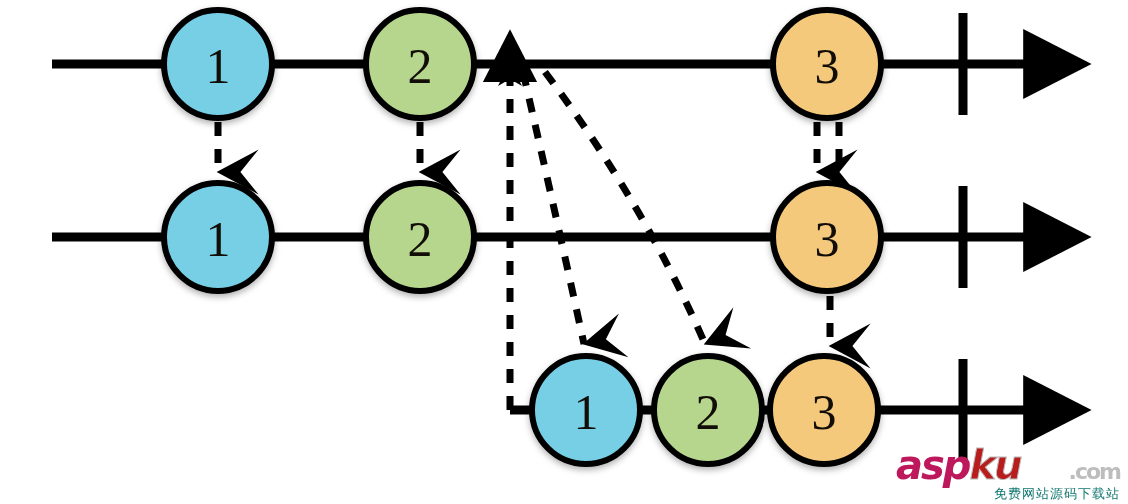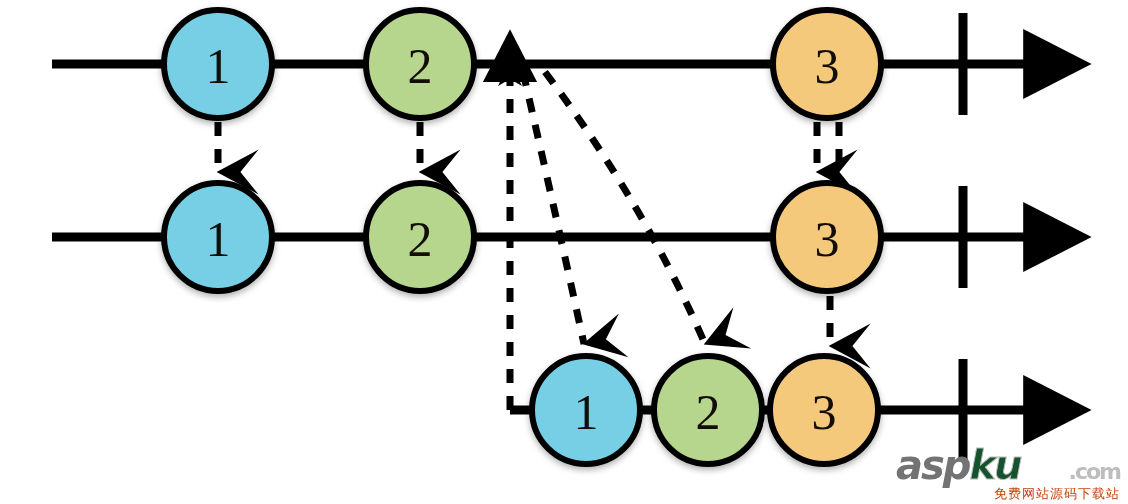--- a/index.html
+++ b/index.html
@@ -65,27 +65,27 @@
     user-select: none;
   }
   .wm-main {
     font-family: "DejaVu Sans", sans-serif;
     font-size: 40px;
     font-weight: 700;
     font-style: italic;
     letter-spacing: -2px;
     white-space: nowrap;
   }
-  .wm-asp { color: #737373; margin-top: 48px; }
-  .wm-ku  { color: #14532d; -webkit-text-stroke: 1px #bcbcbc; }
+  .wm-asp { color: #be185d; margin-top: 48px; }
+  .wm-ku  { color: #b91c1c; -webkit-text-stroke: 1px #bcbcbc; }
   .wm-com { color: #bdbdbd; font-size: 22px; font-style: normal; font-weight: 700; margin-left: 48px; }
   .wm-sub {
     font-family: "DejaVu Sans", sans-serif;
     font-size: 13px;
-    color: #c2410c;
+    color: #0f766e;
     letter-spacing: 1px;
     margin-top: 2px;
     white-space: nowrap;
   }
 </style>
 </head>
 <body>
 
 <div id="diagram-root">
 

